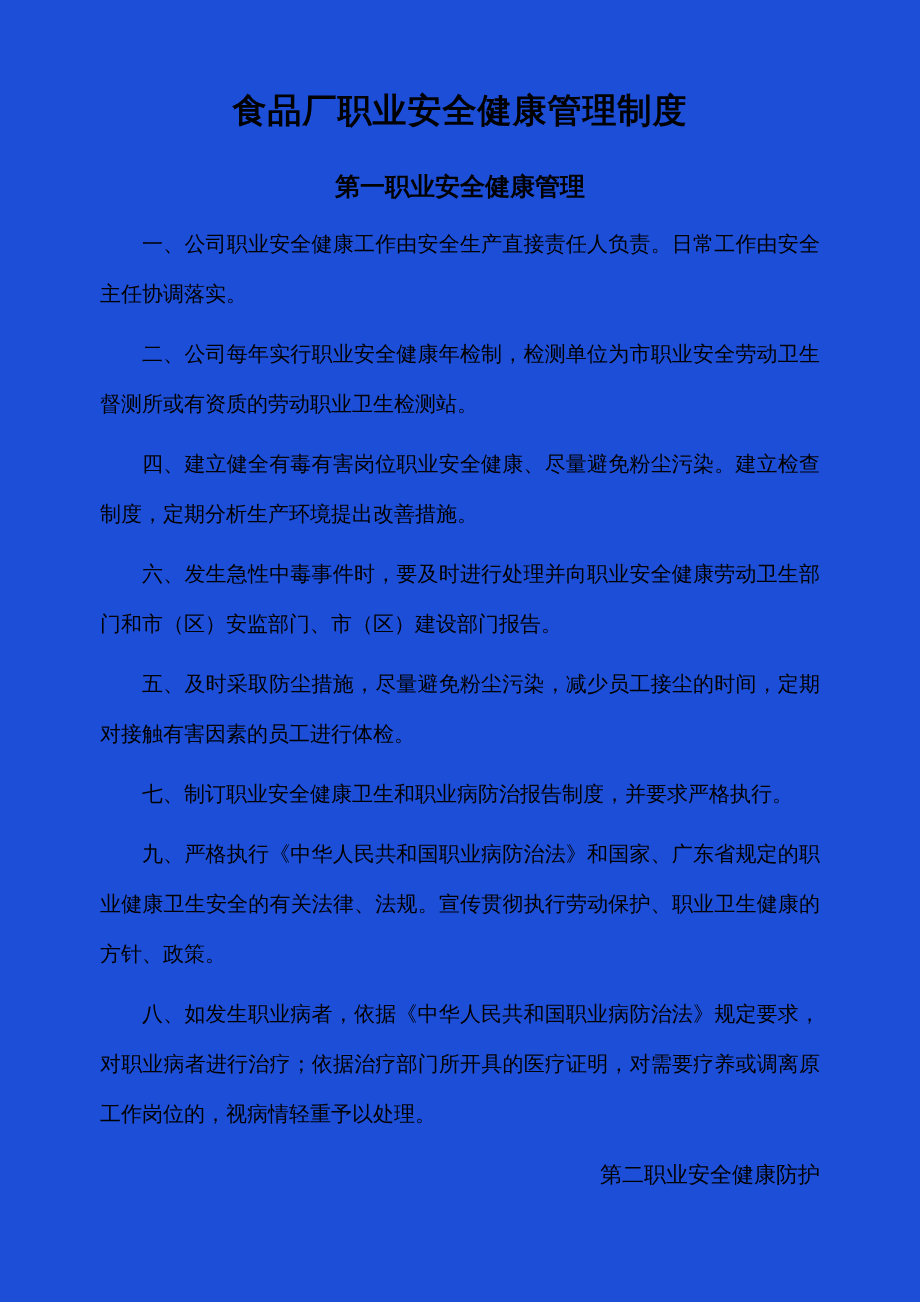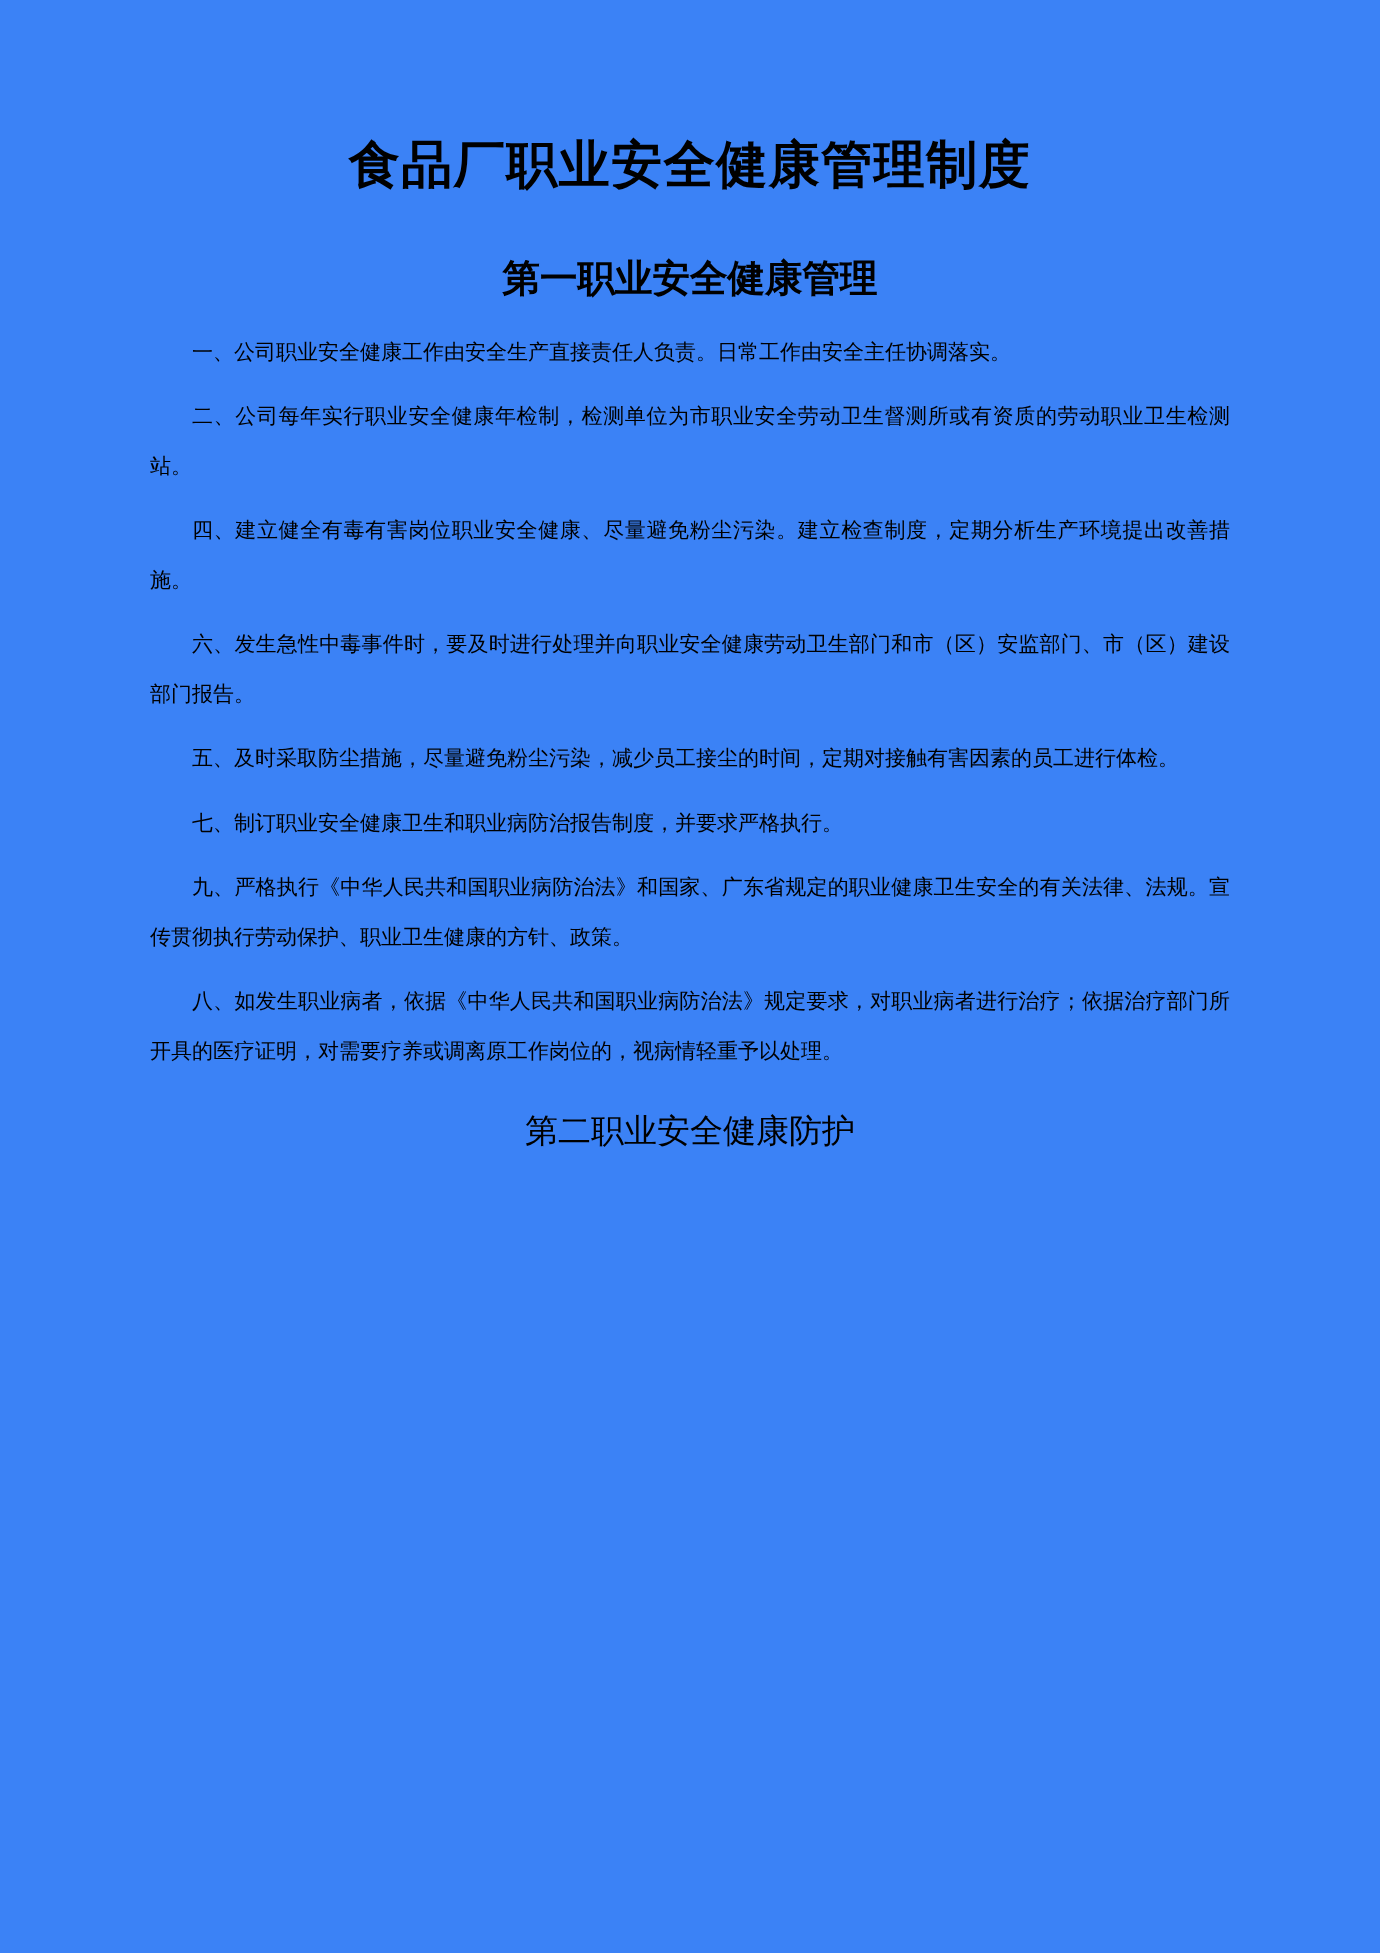--- a/index.html
+++ b/index.html
@@ -5,21 +5,21 @@
   html, body {
     margin: 0;
     padding: 0;
     background: #ffffff;
   }
   .page {
     position: relative;
     width: 920px;
     height: 1302px;
     box-sizing: border-box;
-    background: #3b82f6;
+    background: #1d4ed8;
     color: #000000;
     padding: 90px 100px 0 100px;
     font-family: "Liberation Serif", "DejaVu Serif", serif;
     overflow: hidden;
   }
   .doc-title {
     font-size: 34px;
     font-weight: bold;
     text-align: center;
     margin: 0 0 38px 0;
@@ -27,31 +27,31 @@
     line-height: 1.25;
   }
   .section-heading {
     font-size: 25px;
     font-weight: bold;
     text-align: center;
     margin: 16px 0 16px 0;
     line-height: 1.3;
   }
   .para {
-    font-size: 14px;
-    line-height: 33px;
+    font-size: 21px;
+    line-height: 50px;
     text-align: justify;
     text-justify: inter-character;
     text-indent: 2em;
     margin: 0 0 10px 0;
   }
   .section2-heading {
     font-size: 22px;
     font-weight: normal;
-    text-align: center;
+    text-align: right;
     margin: 14px 0 0 0;
     line-height: 43px;
   }
 </style>
 </head>
 <body>
 
 <div class="page">
 
   <h1 class="doc-title">食品厂职业安全健康管理制度</h1>

